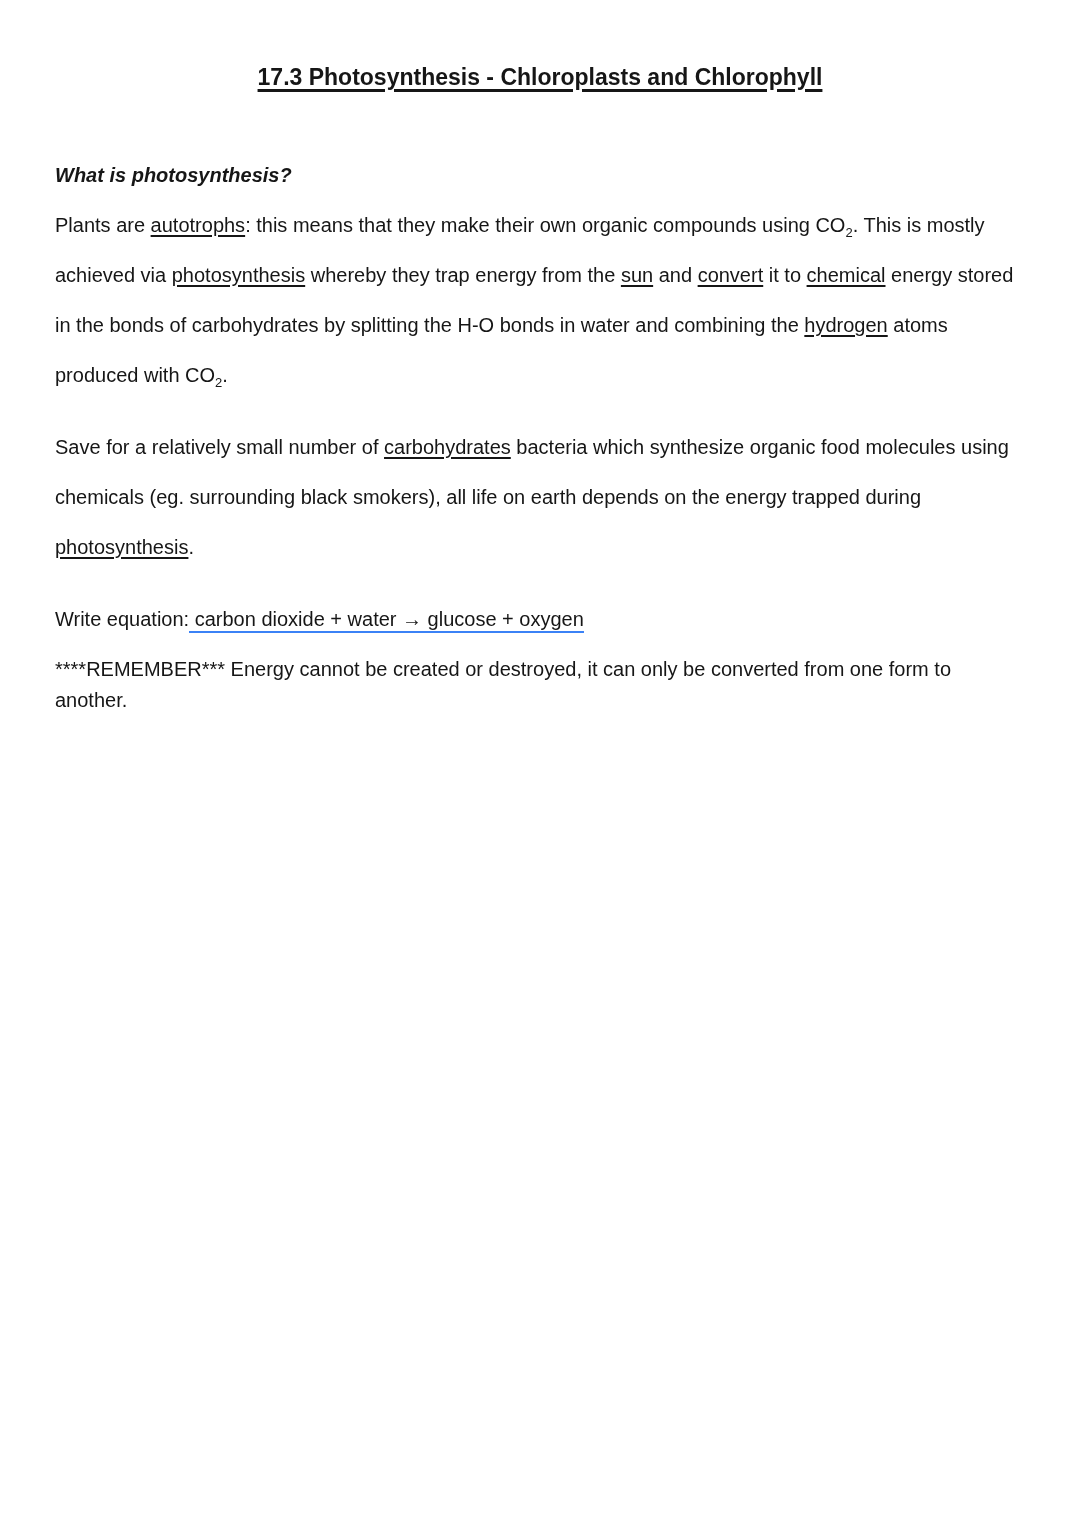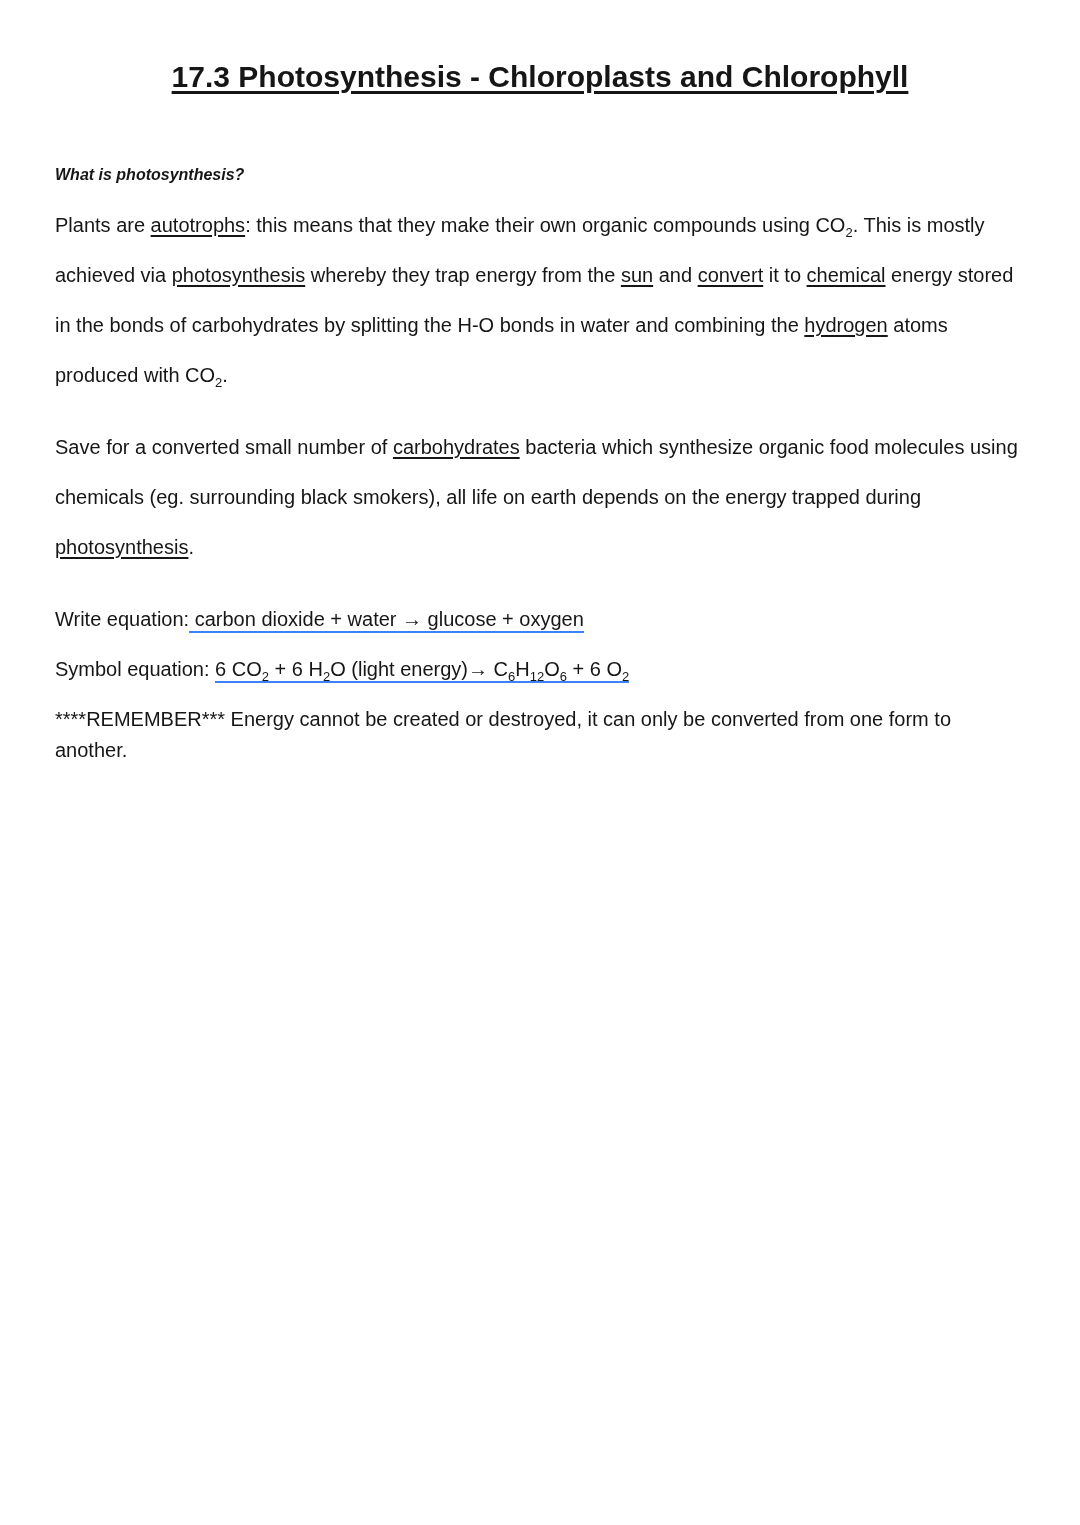--- a/index.html
+++ b/index.html
@@ -12,34 +12,34 @@
     overflow: hidden;
   }
   .page {
     width: 1080px;
     height: 1525px;
     padding: 62px 55px 0 55px;
     background: #ffffff;
   }
   .doc-title {
     text-align: center;
-    font-size: 30px;
+    font-size: 23px;
     font-weight: bold;
     line-height: 30px;
     margin-bottom: 58px;
   }
   .t-underline {
     text-decoration: underline;
     text-decoration-thickness: 3px;
     text-underline-offset: 4px;
   }
   .h-bold-italic {
     font-weight: bold;
     font-style: italic;
-    font-size: 16px;
+    font-size: 20px;
     line-height: 50px;
   }
   p.body {
     font-size: 20px;
     line-height: 50px;
     margin: 0 0 22px 0;
   }
   .eq-line {
     font-size: 20px;
     line-height: 50px;
@@ -68,26 +68,25 @@
 <body>
 
 <div class="page">
 
   <div class="doc-title"><span class="t-underline">17.3 Photosynthesis - Chloroplasts and Chlorophyll</span></div>
 
   <div class="h-bold-italic">What is photosynthesis?</div>
 
   <p class="body"><span>Plants are </span><span class="u">autotrophs</span><span>: this means that they make their own organic compounds using CO</span><sub>2</sub><span>. This is mostly achieved via </span><span class="u">photosynthesis</span><span> whereby they trap energy from the </span><span class="u">sun</span><span> and </span><span class="u">convert</span><span> it to </span><span class="u">chemical</span><span> energy stored in the bonds of carbohydrates by splitting the H-O bonds in water and combining the </span><span class="u">hydrogen</span><span> atoms produced with CO</span><sub>2</sub><span>.</span></p>
 
-  <p class="body"><span>Save for a converted small number of </span><span class="u">carbohydrates</span><span> bacteria which synthesize organic food molecules using chemicals (eg. surrounding black smokers), all life on earth depends on the energy trapped during </span><span class="u">photosynthesis</span><span>.</span></p>
+  <p class="body"><span>Save for a relatively small number of </span><span class="u">carbohydrates</span><span> bacteria which synthesize organic food molecules using chemicals (eg. surrounding black smokers), all life on earth depends on the energy trapped during </span><span class="u">photosynthesis</span><span>.</span></p>
 
   <div>
 
     <div class="eq-line"><span>Write equation:</span><span class="eq-underline"> carbon dioxide + water → glucose + oxygen</span></div>
 
-    <div class="eq-line"><span>Symbol equation: </span><span class="eq-underline"><span>6 CO</span><sub>2</sub><span> + 6 H</span><sub>2</sub><span>O (light energy)→ C</span><sub>6</sub><span>H</span><sub>12</sub><span>O</span><sub>6</sub><span> + 6 O</span><sub>2</sub></span></div>
 
 
   </div>
 
   <p class="note">****REMEMBER*** Energy cannot be created or destroyed, it can only be converted from one form to another.</p>
 
 </div>
 
 </body></html>

